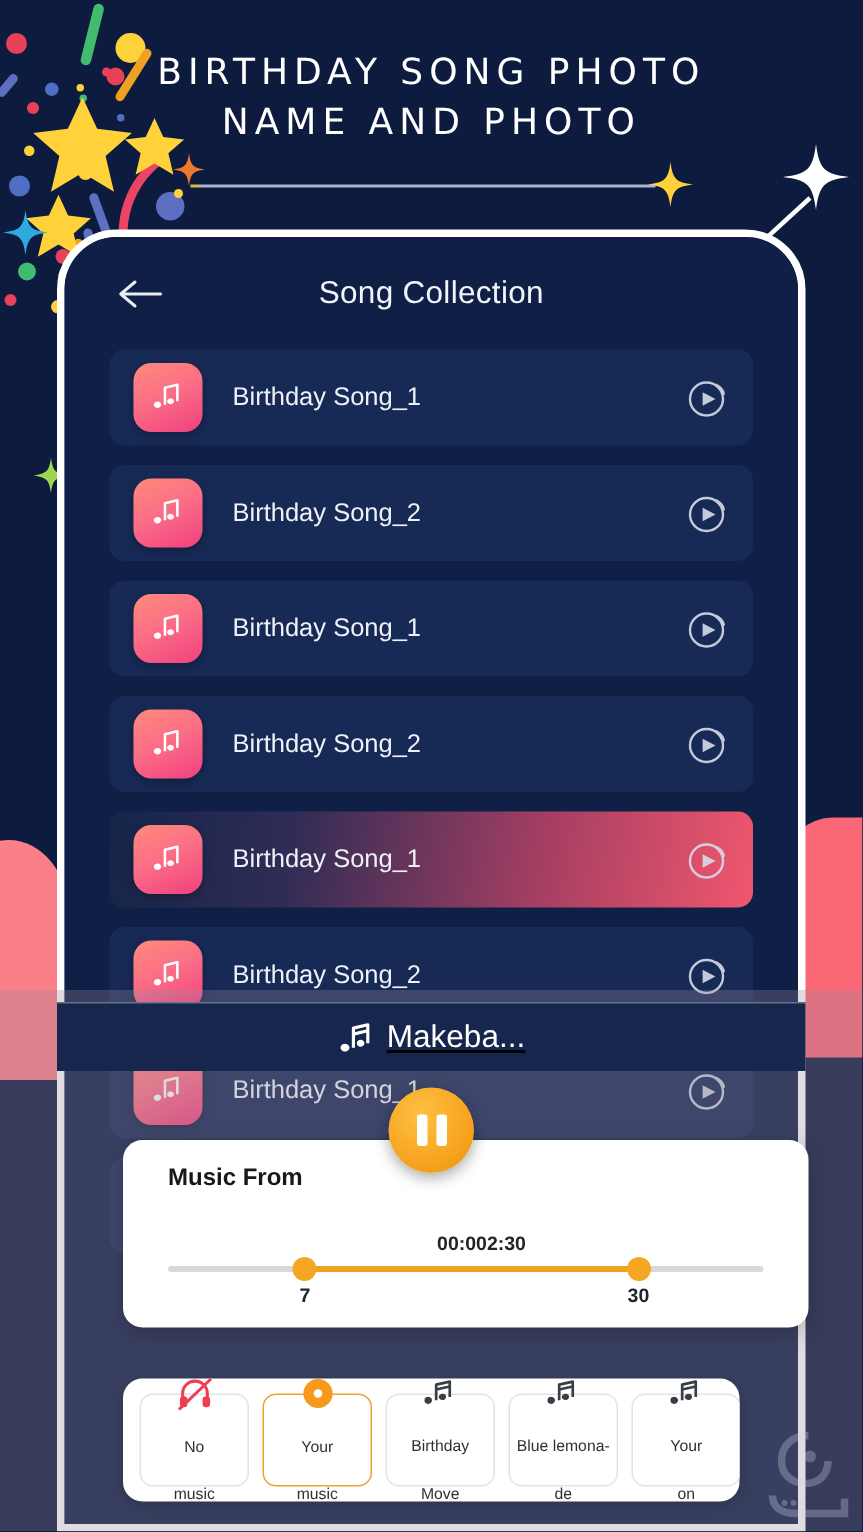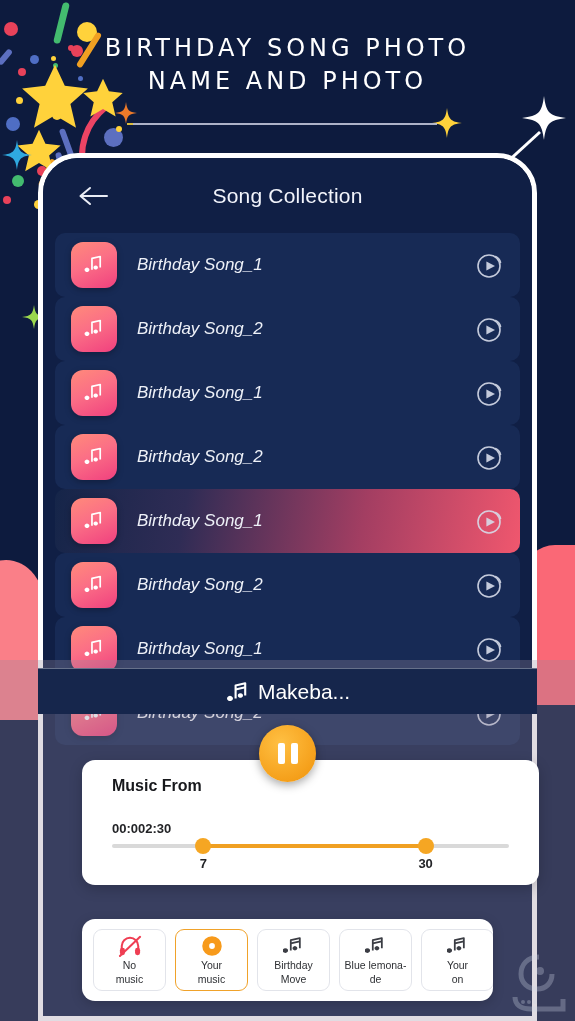--- a/index.html
+++ b/index.html
@@ -43,21 +43,21 @@
   
   .appbar{height:75px;display:flex;align-items:center;position:relative;}
   .back-arrow{position:absolute;left:35px;top:50%;transform:translateY(-50%);
     width:30px;height:22px;cursor:pointer;}
   .appbar-title{
     width:100%;text-align:center;color:#f2f4fb;font-size:21px;
     letter-spacing:.2px;font-weight:400;
   }
 
   
-  .songlist{padding:0 12px;display:flex;flex-direction:column;font-style:italic;}
+  .songlist{padding:0 30px;display:flex;flex-direction:column;gap:13px;}
   .song-row{
     height:64px;border-radius:10px;background:#172a55;
     display:flex;align-items:center;padding:0 16px;box-sizing:border-box;
     position:relative;
   }
   .song-row.active{
     background:linear-gradient(100deg,#152549 0%,#2f2c55 28%,#a33e62 66%,#f0576e 100%);
   }
   .song-thumb{
     width:46px;height:46px;border-radius:12px;flex:0 0 auto;
@@ -76,42 +76,43 @@
     background:rgba(152,140,160,.30);pointer-events:none;
   }
 
   
   .nowplaying{
     position:absolute;left:38px;top:668px;width:499px;height:46px;
     box-sizing:border-box;
     background:#16264c;
     display:flex;align-items:center;justify-content:center;gap:11px;
     border-top:1px solid rgba(255,255,255,.35);
+    text-decoration:underline;
   }
   .nowplaying .np-text{color:#ffffff;font-size:21px;}
 
   
   .pausebtn{
     position:absolute;left:259px;top:725px;width:57px;height:57px;border-radius:50%;
     background:radial-gradient(circle at 38% 32%,#ffc043 0%,#f5a01b 70%,#eb940f 100%);
     display:flex;align-items:center;justify-content:center;gap:6px;
     box-shadow:0 3px 10px rgba(0,0,0,.35);cursor:pointer;z-index:9;
   }
   .pausebtn i{display:block;width:7px;height:21px;background:#fff;border-radius:2px;}
 
   
   .musicfrom{
     position:absolute;left:82px;top:760px;width:457px;height:125px;
     background:#ffffff;border-radius:13px;box-sizing:border-box;
     padding:17px 30px 0 30px;z-index:6;
     box-shadow:0 4px 14px rgba(0,0,0,.2);
   }
   .mf-title{color:#17181c;font-size:16px;font-weight:bold;}
-  .mf-times{display:flex;justify-content:flex-start;margin-top:26px;
-    color:#232427;font-size:13px;font-weight:bold;}
+  .mf-times{display:flex;justify-content:center;margin-top:26px;
+    color:#232427;font-size:13px;font-weight:bold;margin-left:21px;}
   .slider-wrap{position:relative;height:12px;margin-top:4px;}
   .slider-track{position:absolute;left:0;right:0;top:4px;height:4px;
     background:#d9d9d9;border-radius:2px;}
   .slider-range{position:absolute;top:4px;height:4px;background:#f0a022;border-radius:2px;
     left:23%;right:21%;}
   .knob{position:absolute;top:-2px;width:16px;height:16px;border-radius:50%;
     background:#f5a623;cursor:pointer;}
   .knob.k1{left:calc(23% - 8px);}
   .knob.k2{left:calc(79% - 8px);}
   .mf-vals{position:relative;height:16px;margin-top:4px;
@@ -123,21 +124,21 @@
   
   .chipbar{
     position:absolute;left:82px;top:919px;width:411px;height:82px;
     background:#ffffff;border-radius:13px;box-sizing:border-box;
     padding:10px 11px;display:flex;gap:9px;overflow:hidden;z-index:7;
     box-shadow:0 3px 12px rgba(0,0,0,.18);
   }
   .chip{
     flex:0 0 73px;height:62px;border-radius:9px;border:1px solid #e2e4ea;
     background:#fff;display:flex;flex-direction:column;align-items:center;
-    justify-content:center;gap:3px;cursor:pointer;box-sizing:border-box;
+    justify-content:center;gap:20px;cursor:pointer;box-sizing:border-box;
   }
   .chip.sel{border:1.6px solid #f0a22a;}
   .chip .lbl{font-size:10.5px;line-height:11.5px;color:#2e3034;text-align:center;}
   .chip .ic{height:22px;display:flex;align-items:center;justify-content:center;}
 
   
   .watermark{
     position:absolute;right:4px;bottom:4px;width:62px;height:70px;
     opacity:.30;pointer-events:none;z-index:20;
   }

